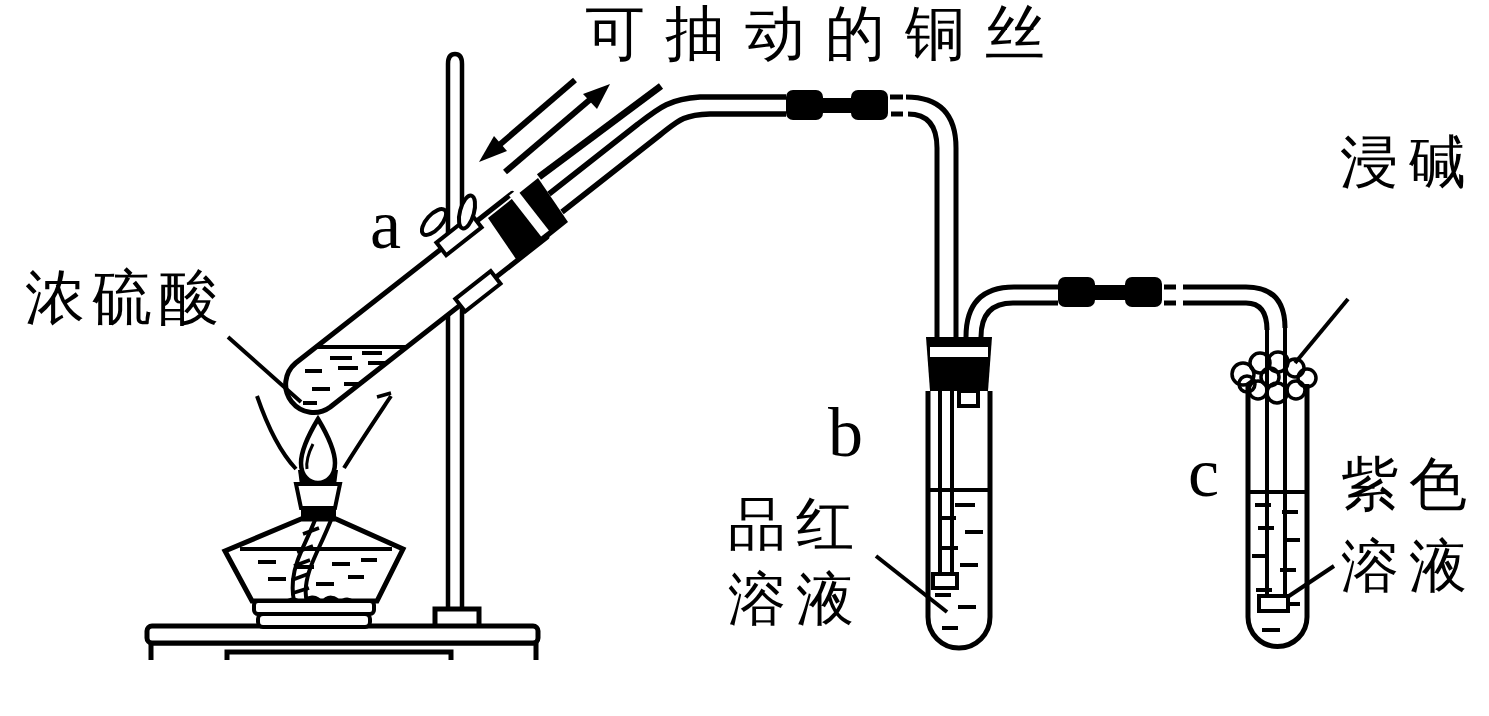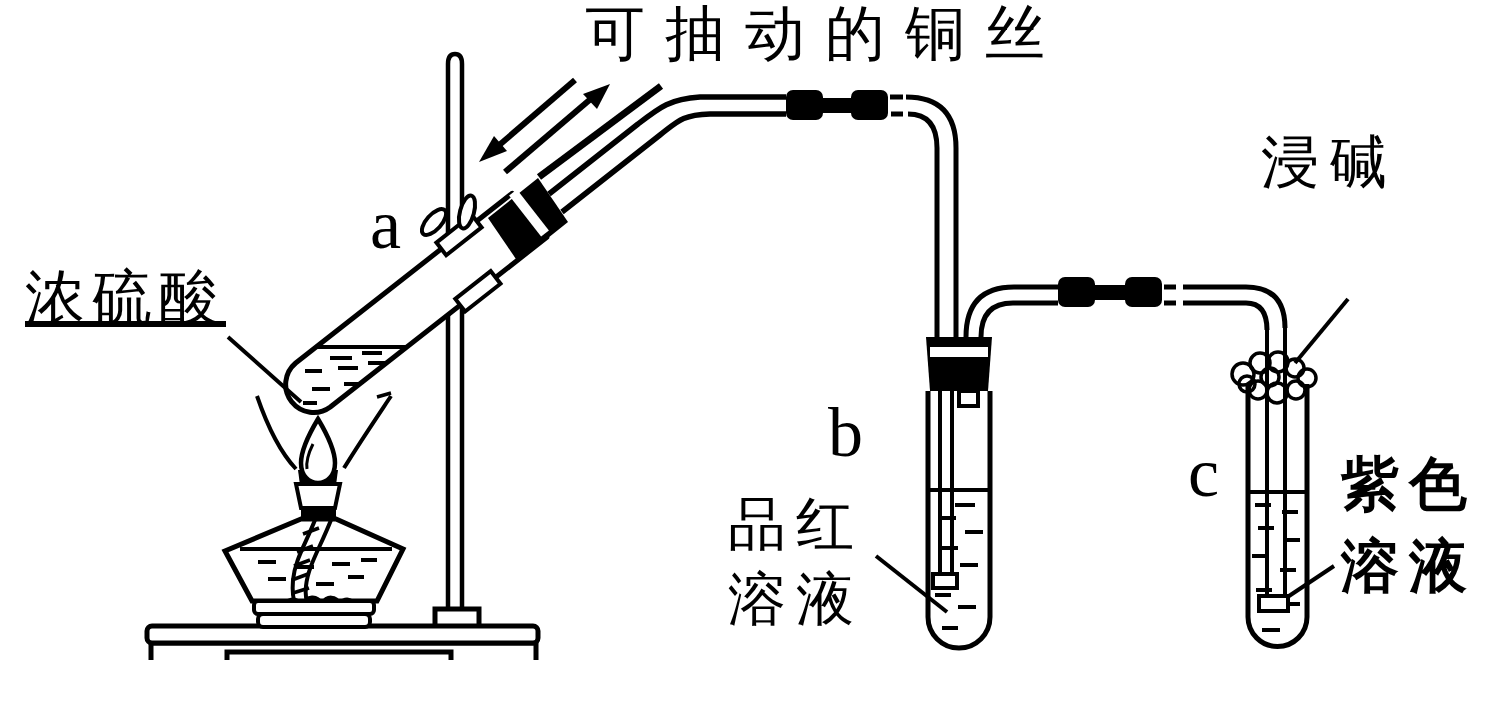--- a/index.html
+++ b/index.html
@@ -5,29 +5,29 @@
   html,body{margin:0;padding:0;background:#fff;}
   #stage{position:relative;width:1489px;height:660px;background:#fff;overflow:hidden;
          font-family:"Liberation Serif","DejaVu Serif",serif;}
   #art{position:absolute;left:0;top:0;}
   svg .ln{stroke:#000;fill:none;}
   svg .fw{stroke:#000;fill:#fff;}
   svg .fb{fill:#000;stroke:none;}
   .label{position:absolute;color:#000;white-space:nowrap;line-height:1;}
   .cjk{font-size:58px;letter-spacing:10px;}
   .lbl-wire{left:585px;top:4px;font-size:60px;letter-spacing:20px;}
-  .lbl-acid{left:25px;top:268px;font-size:60px;letter-spacing:7px;text-decoration:underline;}
+  .lbl-acid{left:25px;top:268px;font-size:60px;letter-spacing:7px;}
   .lbl-a{left:370px;top:190px;font-size:70px;}
   .lbl-b{left:828px;top:398px;font-size:70px;}
   .lbl-c{left:1188px;top:438px;font-size:70px;}
   .lbl-fuchsin{left:710px;top:487px;width:154px;text-align:right;}
   .lbl-fuchsin div{line-height:75px;}
-  .lbl-cotton{left:1261px;top:120px;width:134px;text-align:right;}
+  .lbl-cotton{left:1340px;top:120px;width:134px;text-align:right;}
   .lbl-cotton div{line-height:85px;}
-  .lbl-litmus{left:1341px;top:444px;width:134px;text-align:center;font-weight:bold;}
+  .lbl-litmus{left:1341px;top:444px;width:134px;text-align:center;}
   .lbl-litmus div{line-height:82px;}
 </style>
 </head>
 <body>
 
 <div id="stage">
 
 <svg id="art" width="1489" height="716" viewBox="0 0 1489 716">
 
   <g>

